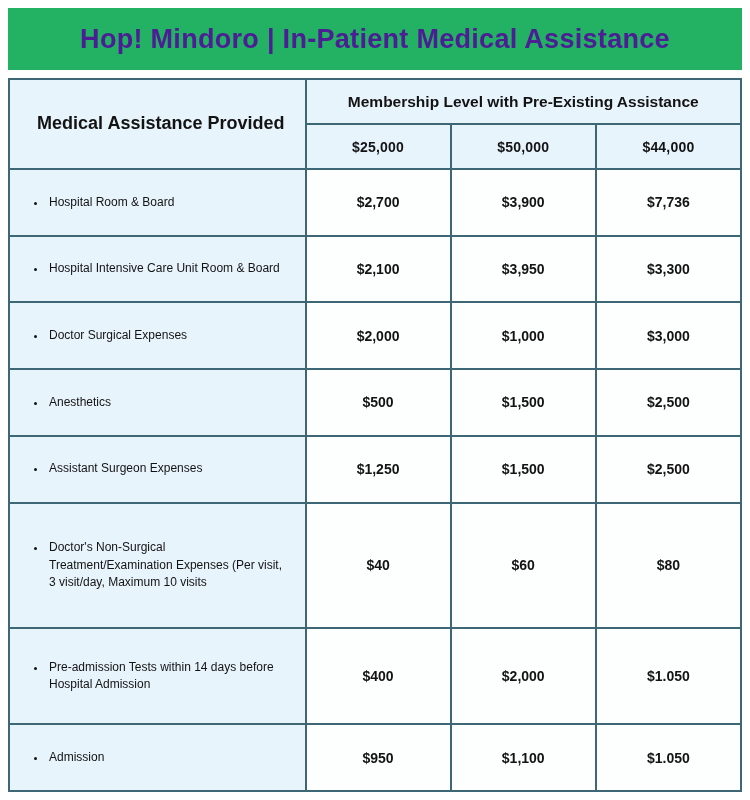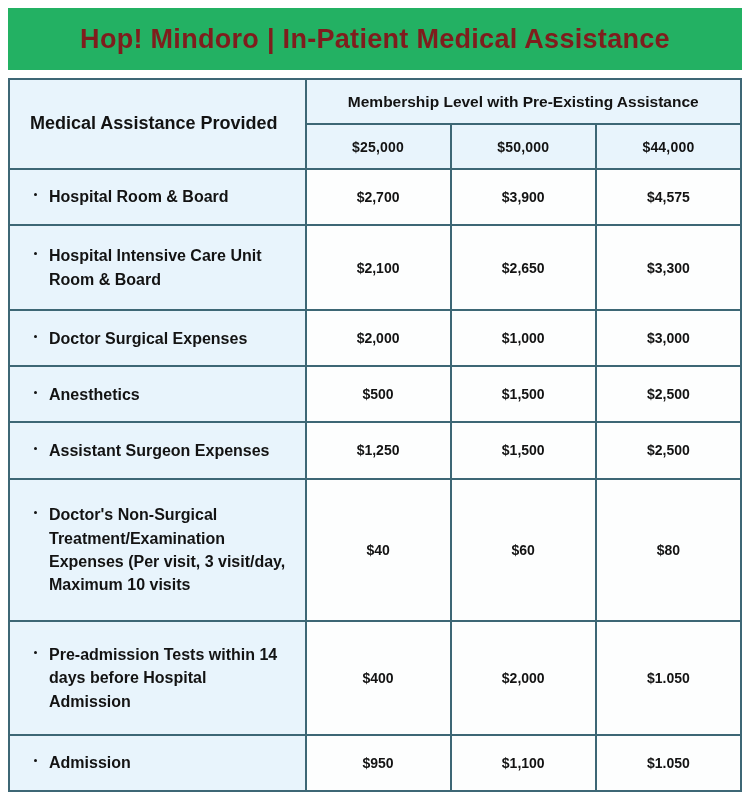--- a/index.html
+++ b/index.html
@@ -21,21 +21,21 @@
   .banner{
     background:var(--green);
     height:62px;
     flex:0 0 62px;
     display:flex;
     align-items:center;
     justify-content:center;
     margin-bottom:8px;
   }
   .banner-title{
-    color:#7f1d1d;
+    color:#4c1d95;
     font-size:27px;
     font-weight:bold;
     letter-spacing:.3px;
     white-space:nowrap;
   }
   .table-wrap{flex:1 1 auto;display:flex;}
   table{
     width:100%;
     height:100%;
     border-collapse:collapse;
@@ -47,21 +47,21 @@
     margin-left:47px;
   }
   col.c-label{width:40.5%;}
   col.c-val{width:19.83%;}
   thead tr.group-row{height:45px;}
   thead tr.amount-row{height:45px;}
   th{background:var(--blue);font-weight:bold;}
   th.row-header{
     font-size:18px;
     line-height:1.55;
-    text-align:left;
+    text-align:right;
     vertical-align:middle;
     padding:4px 20px;
   }
   th.group-header{
     font-size:15.5px;
     text-align:center;
     vertical-align:middle;
     padding:4px 10px;
   }
   th.amount-header{
@@ -77,22 +77,22 @@
   }
   .label-flex{display:flex;align-items:flex-start;}
   .bullet{
     flex:0 0 auto;
     width:3px;height:3px;
     border-radius:50%;
     background:var(--ink);
     margin:8px 12px 0 0;
   }
   .label-text{
-    font-size:16px;
-    font-weight:bold;
+    font-size:12px;
+    font-weight:normal;
     line-height:1.45;
   }
   td.value-cell{
     background:var(--white-cell);
     text-align:center;
     vertical-align:middle;
     font-size:14px;
     font-weight:bold;
     padding-bottom:0;
   }
@@ -126,32 +126,32 @@
     <tbody id="table-body">
   <tr>
     <td class="label-cell">
       <div class="label-flex">
         <span class="bullet"></span>
         <span class="label-text">Hospital Room &amp; Board</span>
       </div>
     </td>
     <td class="value-cell">$2,700</td>
     <td class="value-cell">$3,900</td>
-    <td class="value-cell">$4,575</td>
+    <td class="value-cell">$7,736</td>
   </tr>
 
   <tr>
     <td class="label-cell">
       <div class="label-flex">
         <span class="bullet"></span>
         <span class="label-text">Hospital Intensive Care Unit Room &amp; Board</span>
       </div>
     </td>
     <td class="value-cell">$2,100</td>
-    <td class="value-cell">$2,650</td>
+    <td class="value-cell">$3,950</td>
     <td class="value-cell">$3,300</td>
   </tr>
 
   <tr>
     <td class="label-cell">
       <div class="label-flex">
         <span class="bullet"></span>
         <span class="label-text">Doctor Surgical Expenses</span>
       </div>
     </td>

